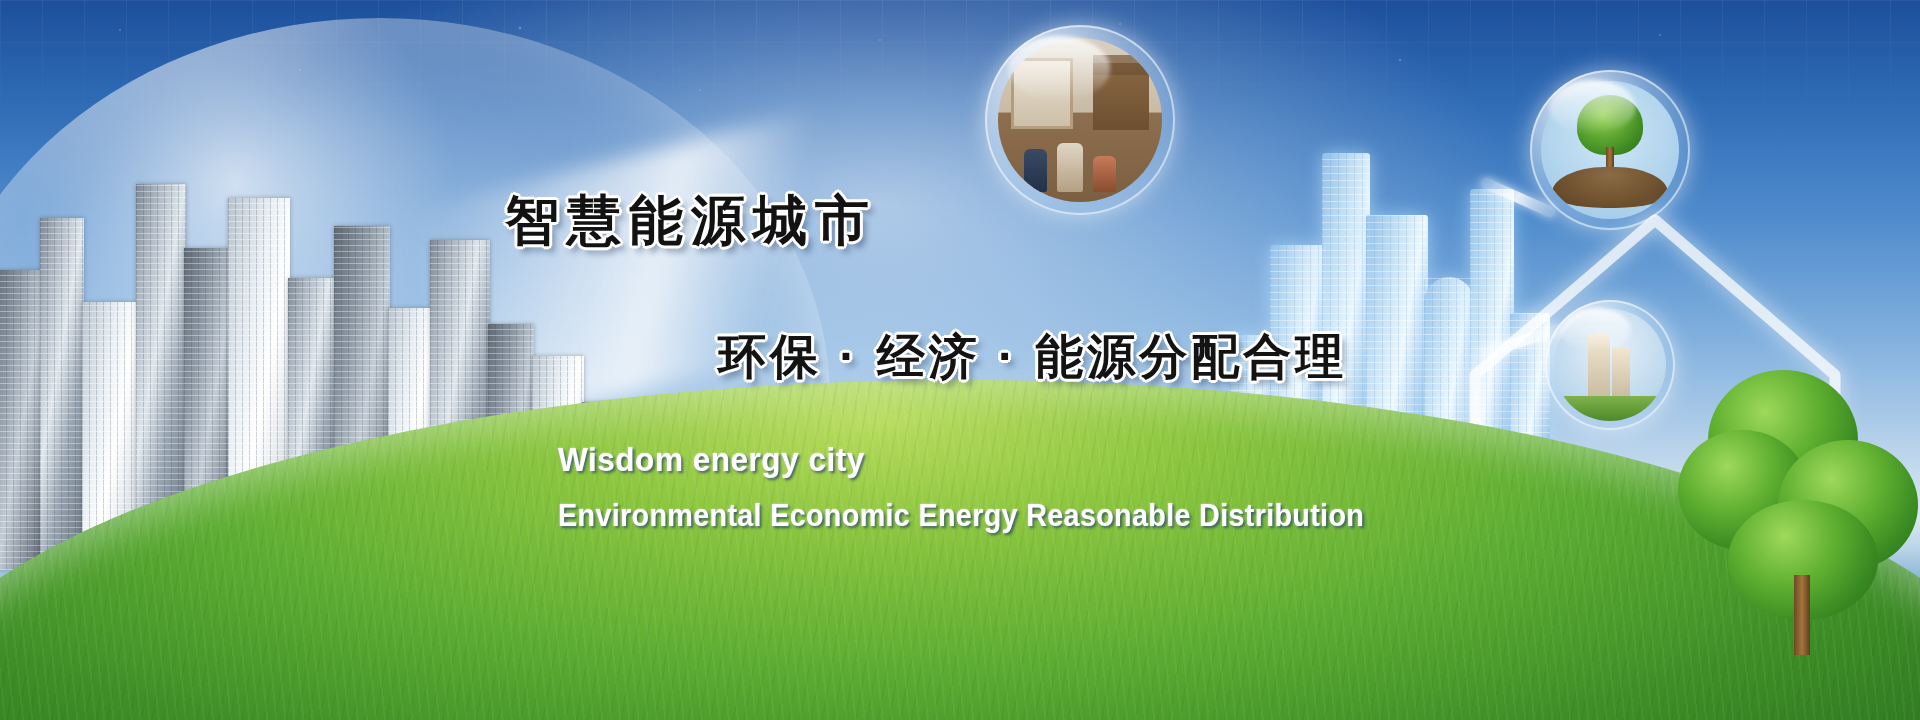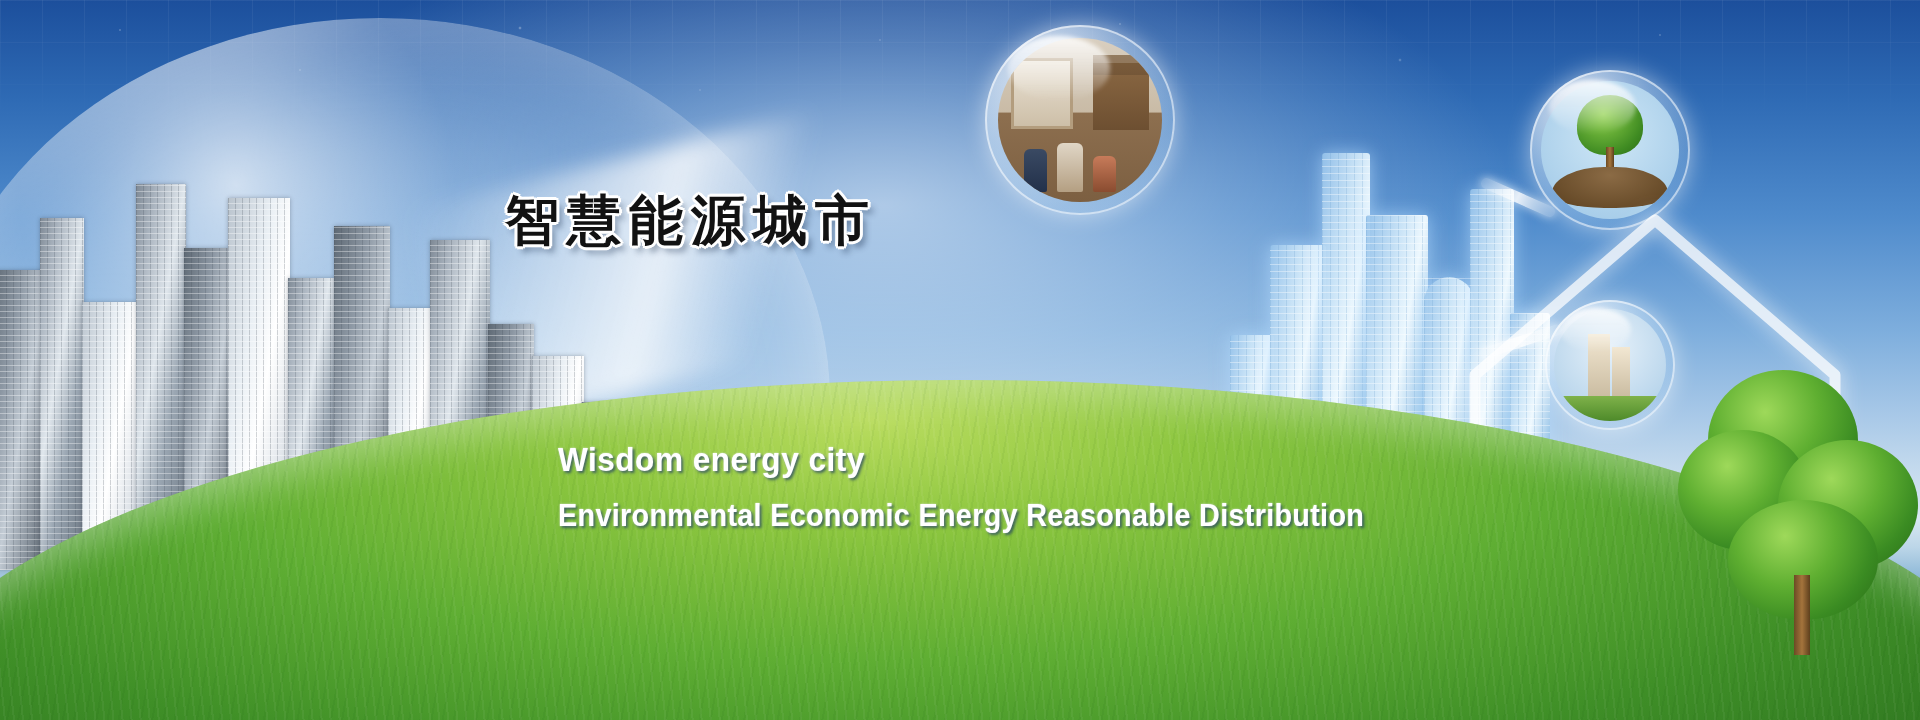--- a/index.html
+++ b/index.html
@@ -225,17 +225,18 @@
   <div class="tree">
     <div class="canopy" style="left:40px;top:10px;width:150px;height:140px;"></div>
     <div class="canopy" style="left:10px;top:70px;width:130px;height:120px;"></div>
     <div class="canopy" style="left:110px;top:80px;width:140px;height:130px;"></div>
     <div class="canopy" style="left:60px;top:140px;width:150px;height:120px;"></div>
     <div class="trunk" style="left:126px;top:215px;width:16px;height:80px;"></div>
   </div>
 
   <div class="textblock">
     <div class="cn-title">智慧能源城市</div>
+    <div class="cn-sub">环保 · 经济 · 能源分配合理</div>
     <div class="en1">Wisdom energy city</div>
     <div class="en2">Environmental Economic  Energy Reasonable Distribution</div>
   </div>
 
 </div>
 
 </body></html>

